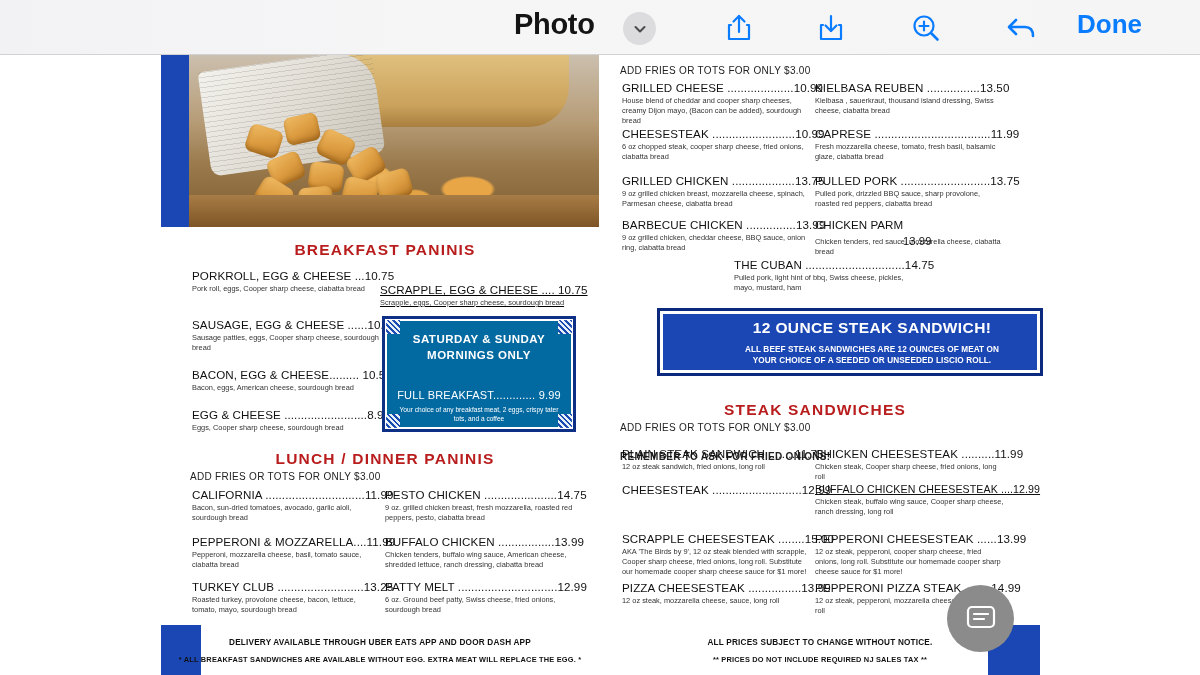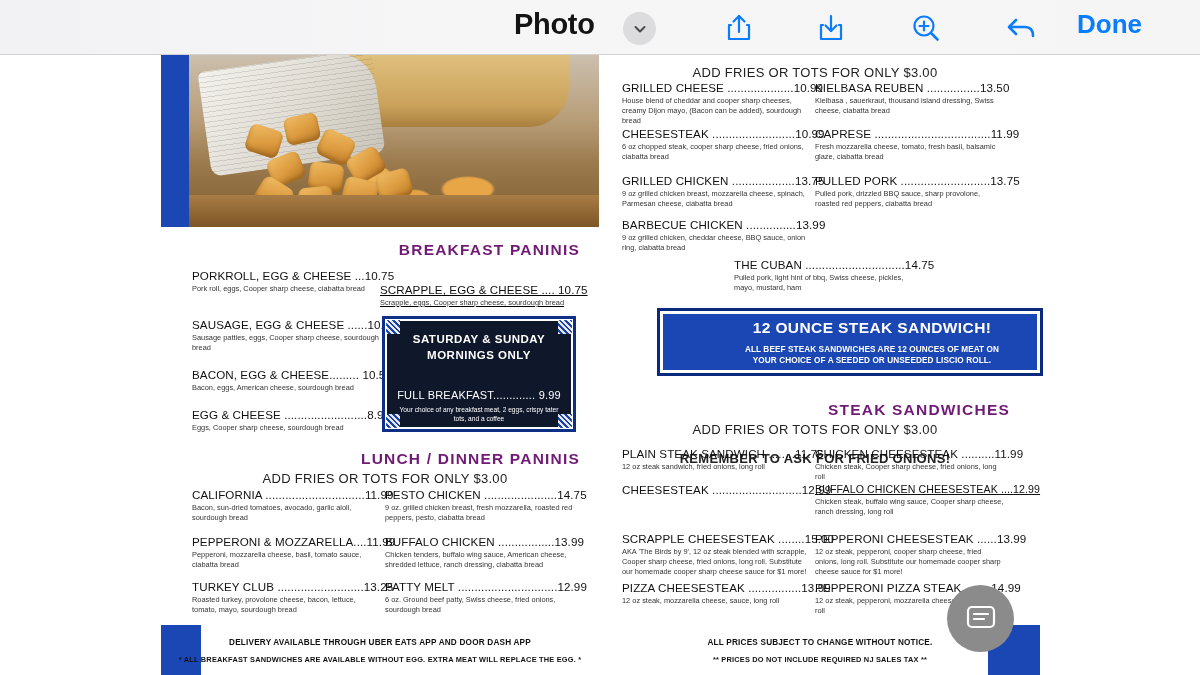--- a/index.html
+++ b/index.html
@@ -131,28 +131,28 @@
     position:absolute; left:0; top:140px; width:410px; height:32px;
     background: linear-gradient(180deg,#a87c45 0%, #7d5526 100%);
   }
 
   
   .sec-title {
     position: absolute;
     font-size: 15.5px;
     font-weight: bold;
     letter-spacing: 1.2px;
-    color: #701a75;
-    text-align: right;
+    color: #b91c1c;
+    text-align: center;
   }
   .sec-sub {
     position: absolute;
-    font-size: 13px;
+    font-size: 10px;
     color: #222;
-    text-align: center;
+    text-align: left;
     letter-spacing: .3px;
   }
   .item {
     position: absolute;
   }
   .item .name {
     font-size: 11.6px;
     color: #111;
     letter-spacing: .1px;
     white-space: nowrap;
@@ -161,21 +161,21 @@
     font-size: 7.4px;
     color: #333;
     line-height: 1.32;
     margin-top: 2px;
     max-width: 190px;
   }
 
   
   .callout {
     position: absolute;
-    background: #0f172a;
+    background: #0369a1;
     border: 3px solid #0e2f86;
     box-shadow: 0 0 0 2px #fff inset;
     color: #fff;
     text-align: center;
   }
   .callout .c-title {
     font-size: 11.5px;
     font-weight: bold;
     letter-spacing: .5px;
     line-height: 1.35;
@@ -398,20 +398,25 @@
     <div class="desc">9 oz grilled chicken breast, mozzarella cheese, spinach, Parmesan cheese, ciabatta bread</div>
   </div>
   <div class="item" style="left:815px; top:119px; width:190px;">
     <div class="name">PULLED PORK ...........................13.75</div>
     <div class="desc">Pulled pork, drizzled BBQ sauce, sharp provolone, roasted red peppers, ciabatta bread</div>
   </div>
   <div class="item" style="left:622px; top:163px; width:190px;">
     <div class="name">BARBECUE CHICKEN ...............13.99</div>
     <div class="desc">9 oz grilled chicken, cheddar cheese, BBQ sauce, onion ring, ciabatta bread</div>
   </div>
+  <div class="item" style="left:815px; top:163px; width:190px;">
+    <div class="name" style="letter-spacing:0;">CHICKEN                          PARM</div>
+    <div class="name" style="position:absolute; left:88px; top:17px; font-size:11.2px;">13.99</div>
+    <div class="desc" style="margin-top:6px;">Chicken tenders, red sauce, mozzarella cheese, ciabatta bread</div>
+  </div>
   <div class="item" style="left:710px; top:203px; width:200px;margin-left:24px;">
     <div class="name">THE CUBAN ..............................14.75</div>
     <div class="desc">Pulled pork, light hint of bbq, Swiss cheese, pickles, mayo, mustard, ham</div>
   </div>
 
   <div class="banner" style="left:657px; top:253px; width:336px; height:62px;padding-left:44px;">
     <div class="b-title" style="margin-top:8px;">12 OUNCE STEAK SANDWICH!</div>
     <div class="b-sub" style="margin-top:7px;">ALL BEEF STEAK SANDWICHES ARE 12 OUNCES OF MEAT ON</div>
     <div class="b-sub">YOUR CHOICE OF A SEEDED OR UNSEEDED LISCIO ROLL.</div>
   </div>

